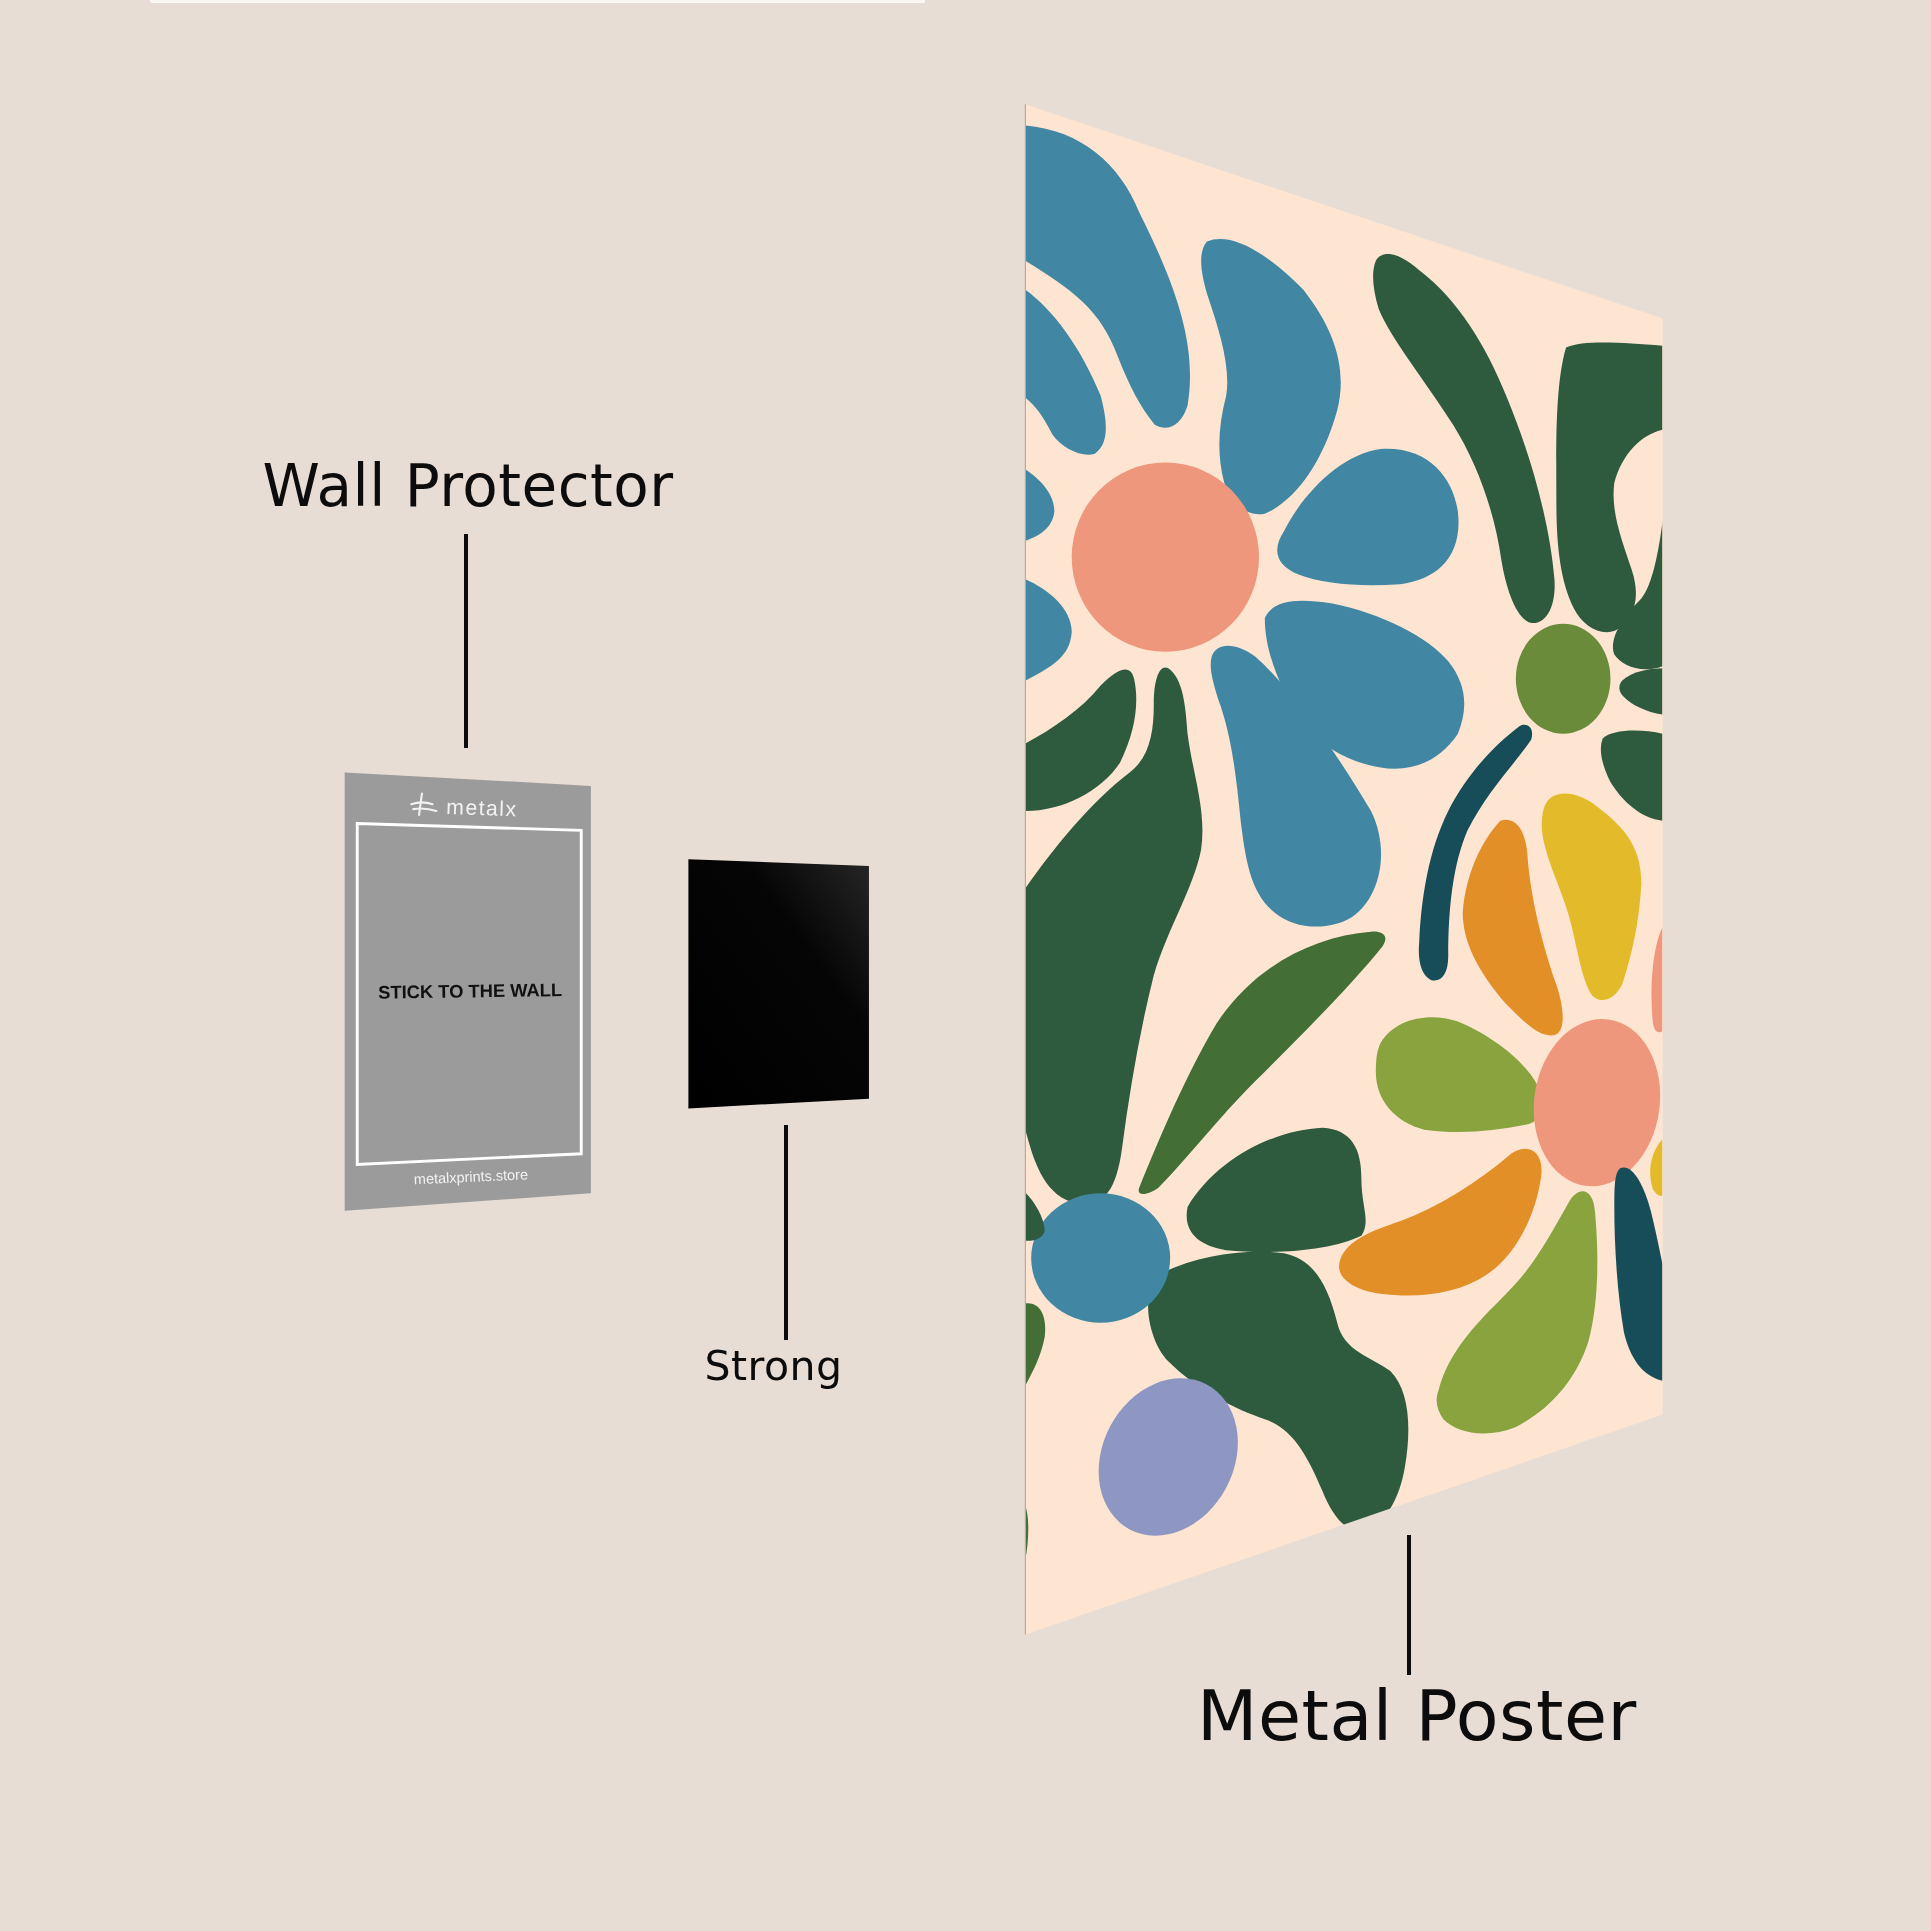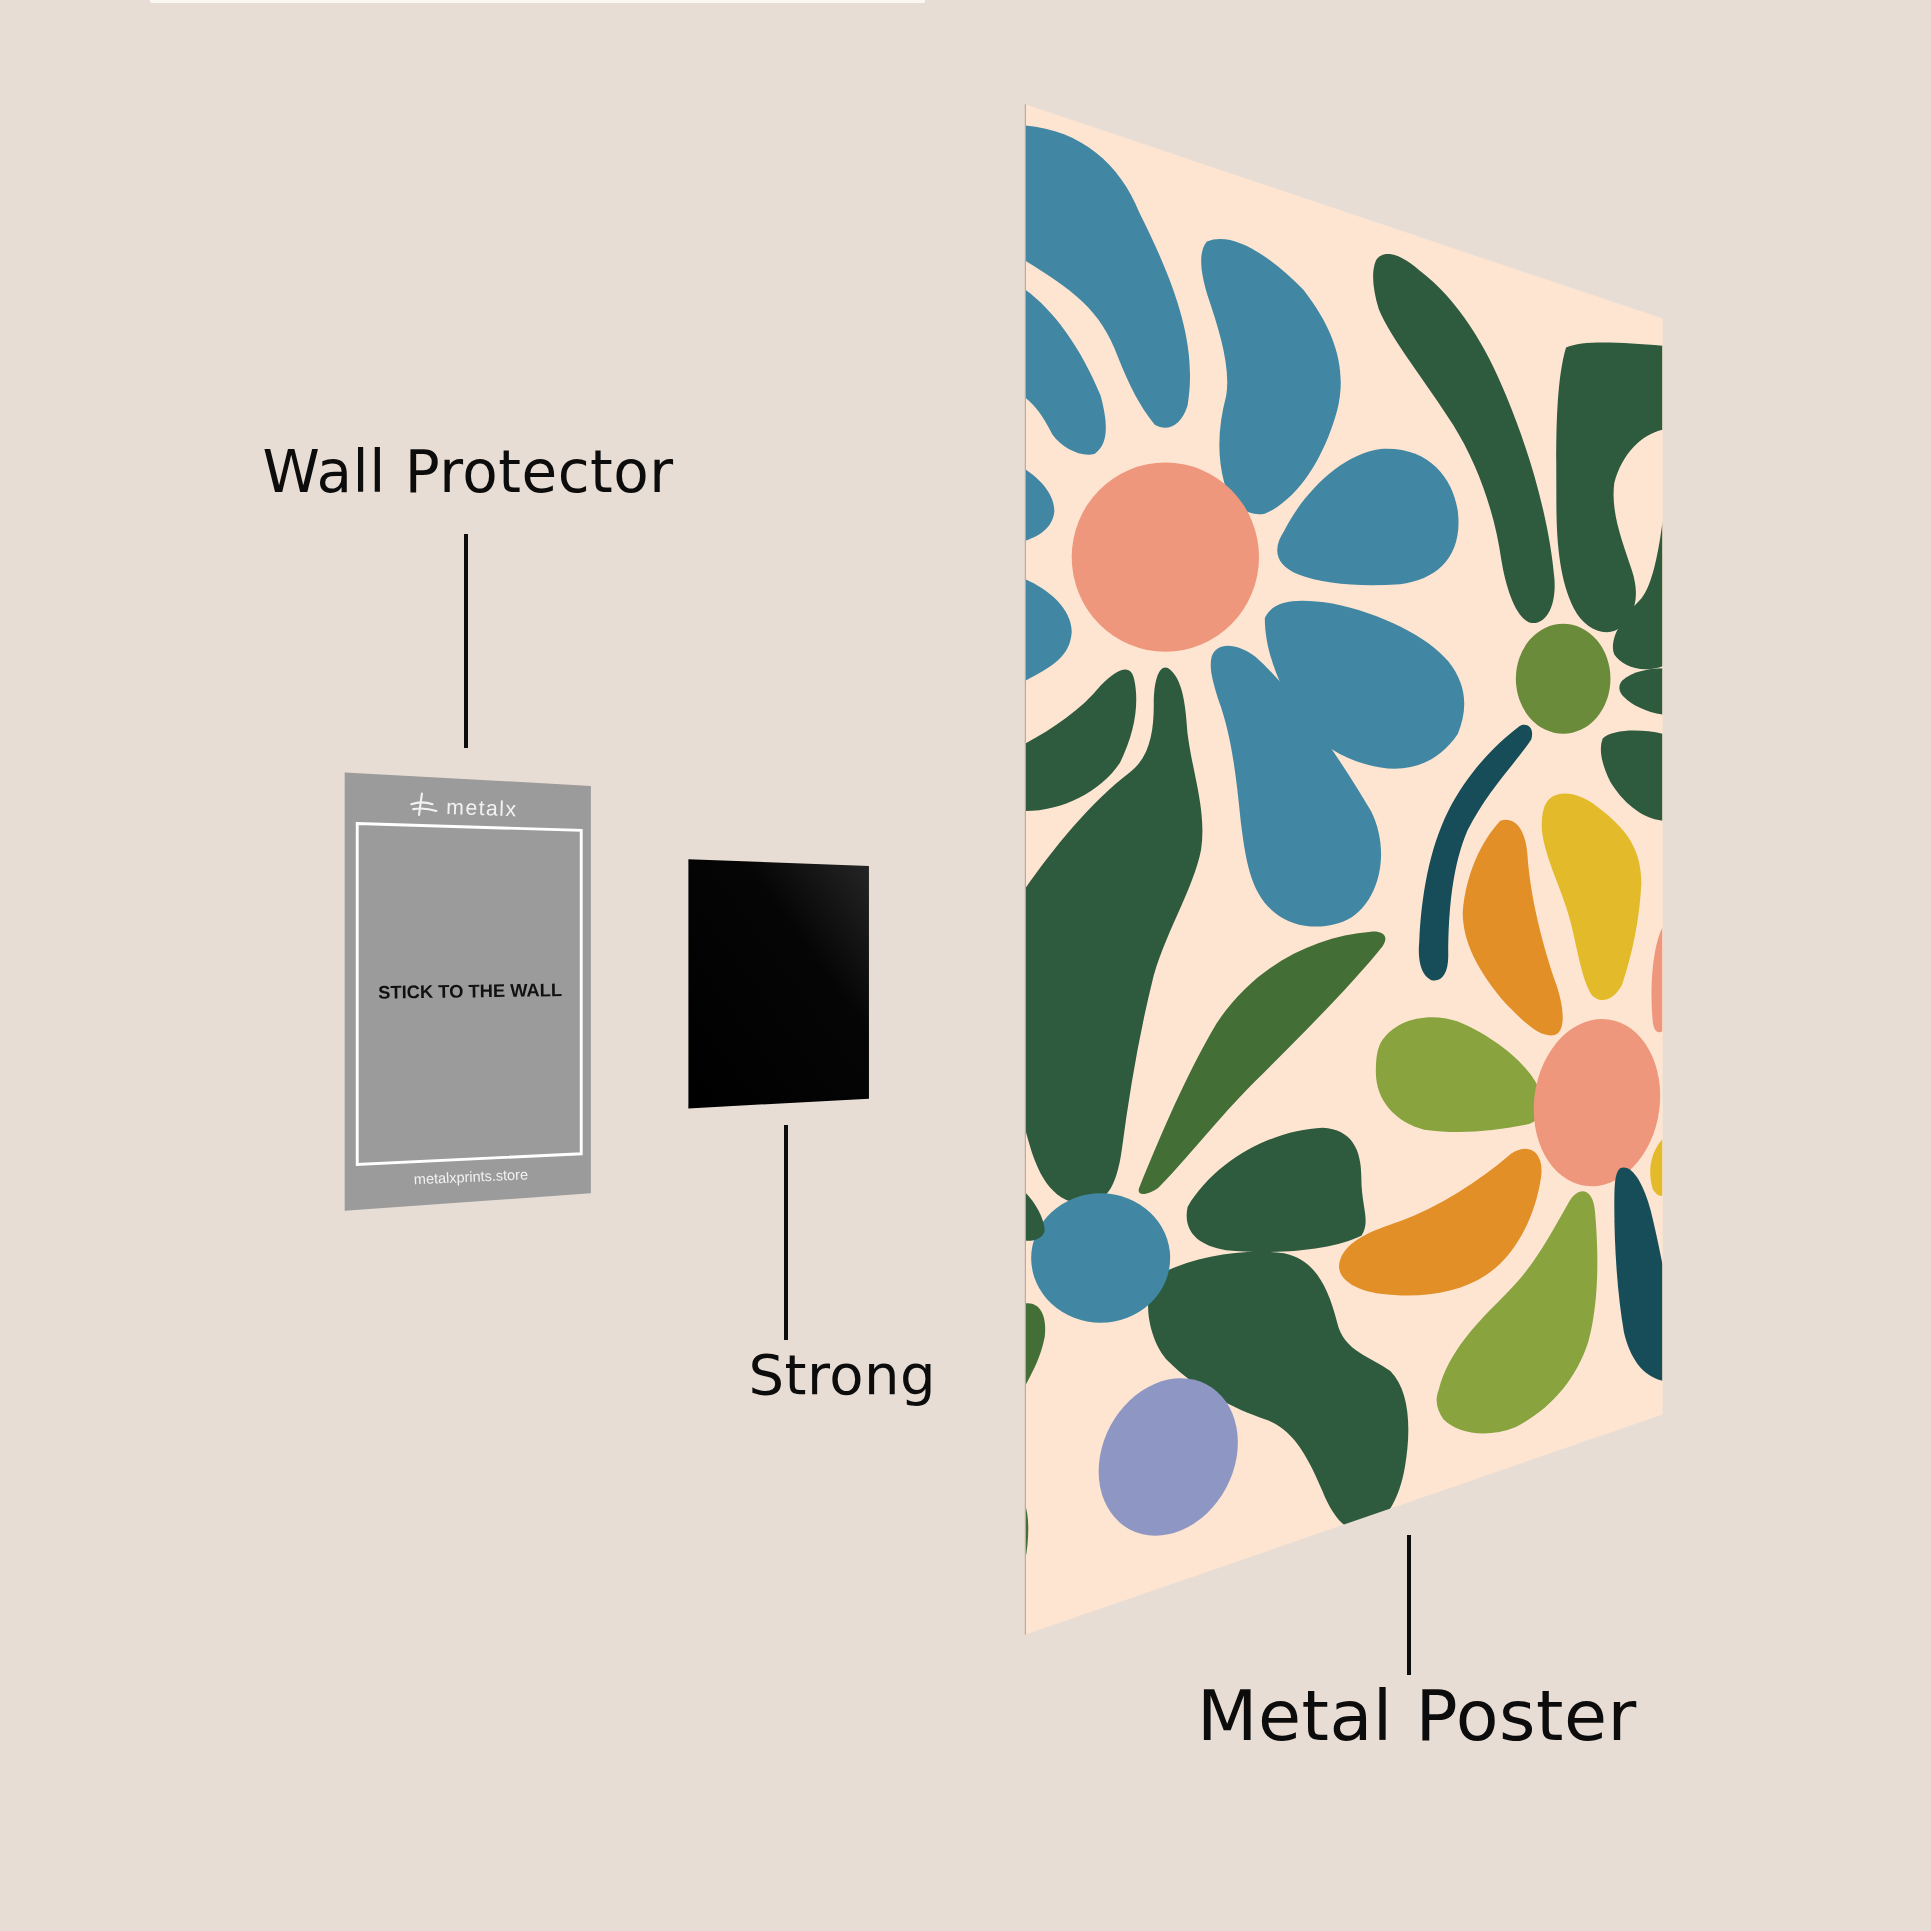--- a/index.html
+++ b/index.html
@@ -13,22 +13,22 @@
     .top-strip {
       position: absolute; left: 150px; top: 0; width: 775px; height: 2.9px;
       background: #fbf7f2; border-radius: 0 0 1.9px 1.9px;
     }
     .label {
       position: absolute; color: #0c0c0c;
       font-family: "DejaVu Sans", sans-serif;
       font-weight: 400; letter-spacing: 0.5px; white-space: nowrap;
       text-align: center; line-height: 1.12;
     }
-    .label-wall { left: 241px; top: 440px; width: 454px; font-size: 58px; }
-    .label-magnet { left: 637px; top: 1344px; width: 299px; font-size: 56px; text-align: right; }
+    .label-wall { left: 241px; top: 454px; width: 454px; font-size: 58px; }
+    .label-magnet { left: 624px; top: 1344px; width: 299px; font-size: 41px; }
     .label-magnet span { display: block; }
     .label-poster { left: 1197px; top: 1677px; width: 415px; font-size: 70px; }
     .leader { position: absolute; width: 3.9px; background: #0c0c0c; }
     .leader-wall { left: 464px; top: 534px; height: 214px; }
     .leader-magnet { left: 784px; top: 1125px; height: 215px; }
     .leader-poster { left: 1407px; top: 1535px; height: 140px; }
     svg.scene { position: absolute; left: 0; top: 0; width: 1931px; height: 1931px; }
     .protector-text {
       font-family: "Liberation Sans", sans-serif;
     }

